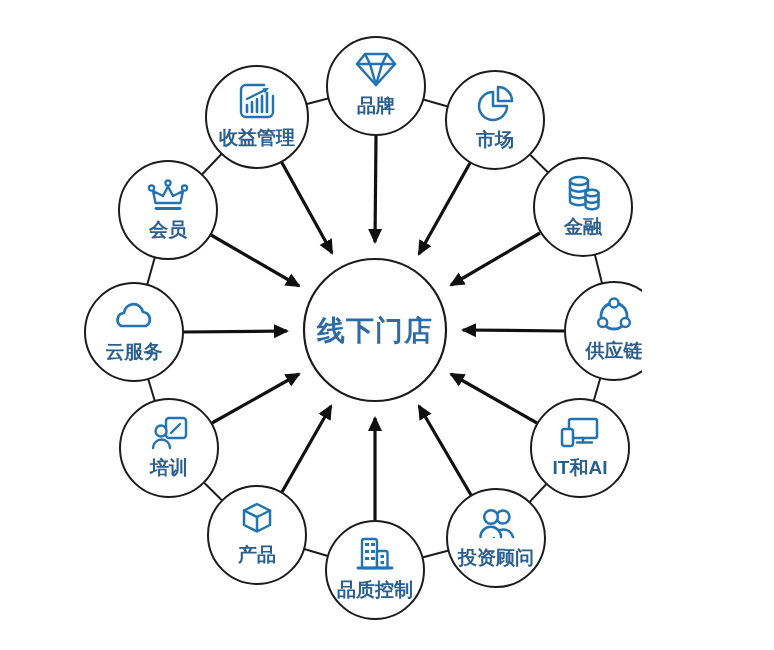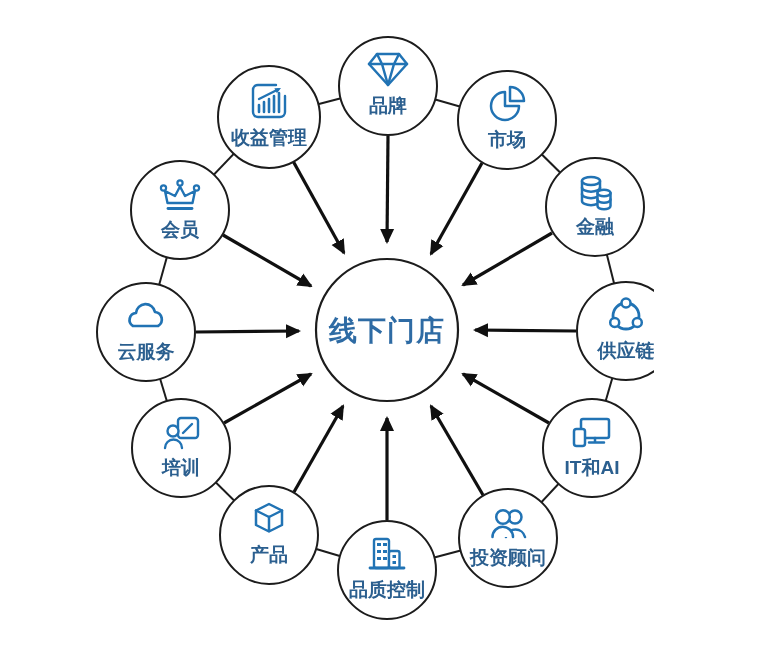--- a/index.html
+++ b/index.html
@@ -1,21 +1,21 @@
 <!DOCTYPE html>
 <html style="--icon: #2173b4; --label: #2b5f8f; --center-text: #2e6ba4; --stroke: #1c1c1c; --arrow: #101010; --background: #ffffff;"><head>
 <meta charset="utf-8">
 <style>
   :root{
     --icon:#2173b4; --label:#2b5f8f; --center-text:#2e6ba4;
     --stroke:#1c1c1c; --arrow:#101010; --background:#ffffff;
   }
   html,body{margin:0;padding:0;background:var(--background);}
   .stage{width:642px;height:650px;position:relative;overflow:hidden;
-         font-family:"Liberation Sans","DejaVu Sans",sans-serif;margin-left:12px;}
+         font-family:"Liberation Sans","DejaVu Sans",sans-serif;}
   svg{display:block;}
   
   .st{fill:none;stroke:var(--icon);stroke-width:2.5;stroke-linecap:round;stroke-linejoin:round;}
   .stw{fill:#fff;stroke:var(--icon);stroke-width:2.5;stroke-linecap:round;stroke-linejoin:round;}
   .fw{fill:#fff;stroke:none;}
   .wf{fill:var(--icon);stroke:none;}
   
   .ring-line{stroke:var(--stroke);stroke-width:2;fill:none;}
   .arrow-line{stroke:var(--arrow);stroke-width:3.2;fill:none;}
   

